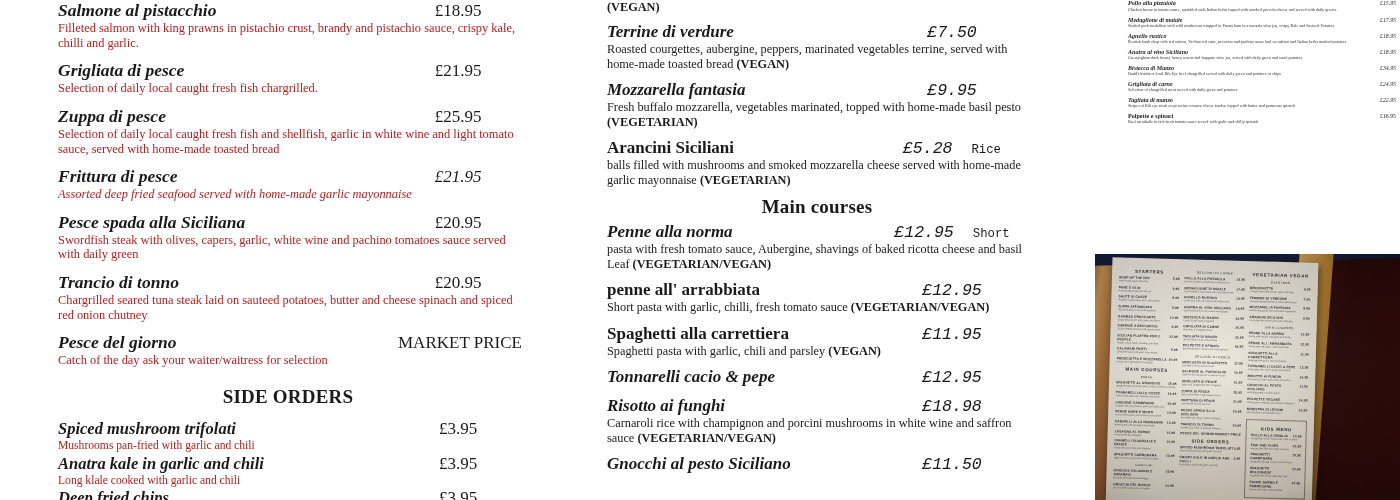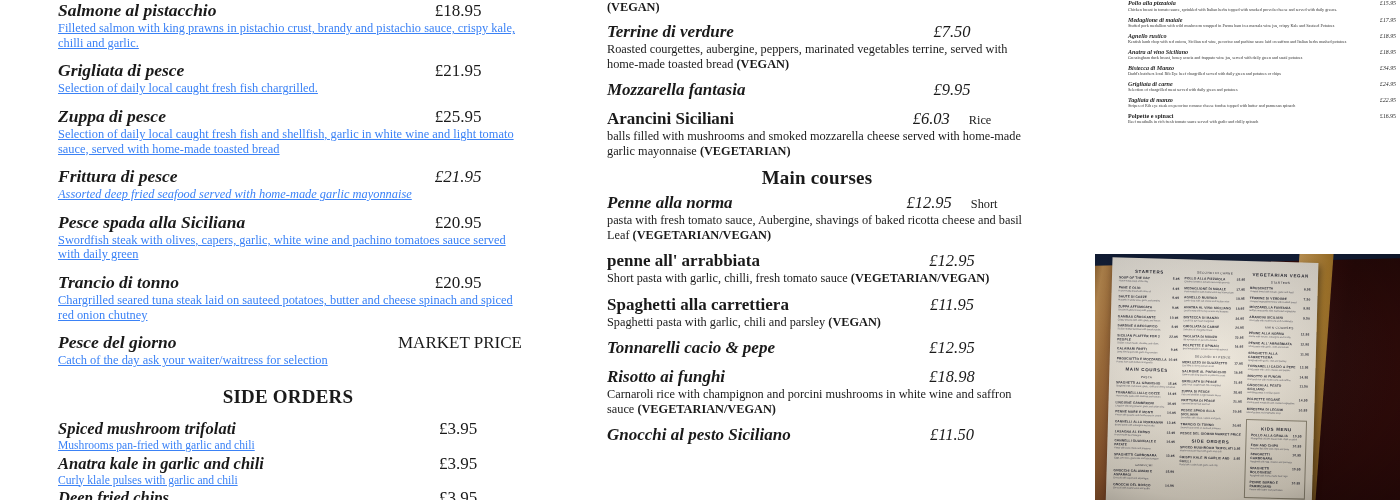--- a/index.html
+++ b/index.html
@@ -31,42 +31,42 @@
   .desc b { font-weight: bold; }
   .desc.ital { font-style: italic; }
 
   
   #left-col {
     position: absolute;
     left: 58px; top: 0px; width: 460px;
   }
   #left-col .nm { font-size: 17.5px; }
   #left-col .pr { font-size: 17px; }
-  #left-col .desc { font-size: 12.4px; color: #3b82f6; text-decoration: underline; }
+  #left-col .desc { font-size: 12.4px; color: #b91c1c; }
   #left-col .fish-item { margin-bottom: 10px; }
   #left-col .price-cell { width: 120px; text-align: center; margin-left: auto; }
 
   .section-title {
     text-align: center;
     font-weight: bold;
     font-size: 19px;
     letter-spacing: .2px;
   }
 
   #side-list .item .row { margin-top: 1px; }
   #side-list .nm { font-size: 16.5px; }
   #side-list .desc { font-size: 11.6px; }
 
   
   #mid-col {
     position: absolute;
     left: 607px; top: 0px; width: 420px;
   }
   #mid-col .nm { font-size: 17px; }
-  #mid-col .pr { font-size: 16.5px; font-style: italic; }
+  #mid-col .pr { font-size: 16.5px; font-style: italic; font-family: Liberation Mono, monospace; }
   #mid-col .desc { font-size: 12.3px; }
   #mid-col .item { margin-bottom: 9px; }
   #mid-col .price-cell { width: 150px; text-align: center; margin-left: auto;
                          display: flex; align-items: baseline; justify-content: center; }
   #mid-col .price-cell .rice { font-size: 12.3px; font-style: normal; margin-left: 19px; }
 
   .lead-vegan { font-size: 12.3px; font-weight: bold; }
 
   
   #photo {
@@ -214,21 +214,21 @@
         <span class="nm">Spiced mushroom trifolati</span>
         <span class="pr price-cell">£3.95</span>
       </div>
       <div class="desc">Mushrooms pan-fried with garlic and chili</div>
     </div>
     <div class="item">
       <div class="row">
         <span class="nm">Anatra kale in garlic and chili</span>
         <span class="pr price-cell">£3.95</span>
       </div>
-      <div class="desc">Curly klale pulses with garlic and chili</div>
+      <div class="desc">Long klale cooked with garlic and chili</div>
     </div>
     <div class="item">
       <div class="row">
         <span class="nm">Deep fried chips</span>
         <span class="pr price-cell">£3.95</span>
       </div>
 
     </div>
 
     </div>
@@ -246,26 +246,27 @@
       </div>
       <div class="desc">Roasted courgettes, aubergine, peppers, marinated vegetables terrine, served with home-made toasted bread <b>(VEGAN)</b></div>
     </div>
     <div class="item">
       <div class="row">
         <span class="nm">Mozzarella fantasia</span>
         <span class="pr price-cell">
             <span>£9.95</span>
           </span>
       </div>
+      <div class="desc">Fresh buffalo mozzarella, vegetables marinated, topped with home-made basil pesto <b>(VEGETARIAN)</b></div>
     </div>
     <div class="item">
       <div class="row">
         <span class="nm upright">Arancini Siciliani</span>
         <span class="pr price-cell">
-            <span>£6.03</span>
+            <span>£5.28</span>
             <span class="rice">Rice</span>
           </span>
       </div>
       <div class="desc">balls filled with mushrooms and smoked mozzarella cheese served with home-made garlic mayonnaise <b>(VEGETARIAN)</b></div>
     </div>
     </div>
   <div class="section-title" style="margin:6px 0 4px;">Main courses</div>
   <div id="main-list">
     <div class="item">
       <div class="row">

